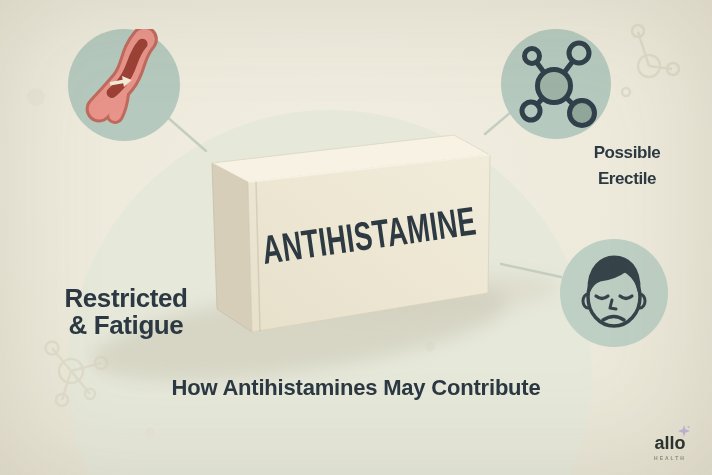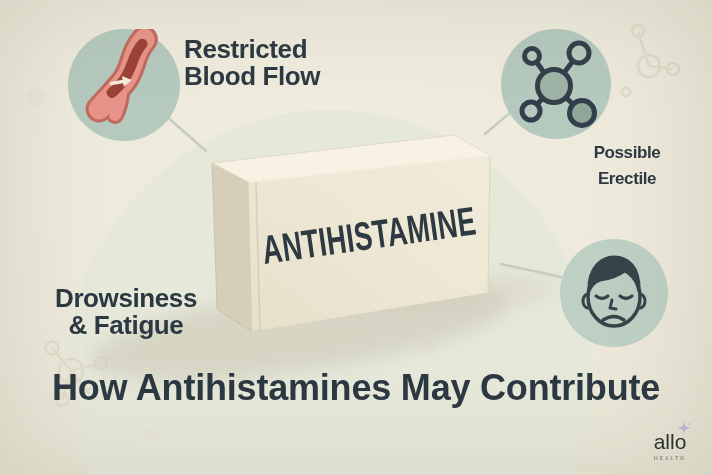--- a/index.html
+++ b/index.html
@@ -12,28 +12,28 @@
     content:"";position:absolute;inset:0;pointer-events:none;
     box-shadow:inset 0 0 110px rgba(110,105,82,0.16);
   }
   .scene{position:absolute;left:0;top:0;}
   .label{position:absolute;color:#2C3942;font-weight:bold;letter-spacing:-0.4px;}
   .label span{display:block;}
   .label-restricted{left:184px;top:36px;font-size:26px;line-height:27px;text-align:left;}
   .label-hormone{left:542px;top:140px;width:170px;text-align:center;font-size:17px;line-height:26px;}
   .label-drowsiness{left:30px;top:285px;width:192px;text-align:center;font-size:26px;line-height:27px;}
   .title{position:absolute;left:0;right:0;top:371px;text-align:center;
-    font-size:36px;line-height:33px;font-weight:bold;color:#2C3942;letter-spacing:-0.2px;}
+    font-size:22px;line-height:33px;font-weight:bold;color:#2C3942;letter-spacing:-0.2px;}
   .icon-circle{position:absolute;border-radius:50%;background:#B5C9BE;}
   .icon-circle svg{display:block;width:100%;height:100%;}
   #icon-blood{left:68px;top:29px;width:112px;height:112px;}
   #icon-molecule{left:501px;top:29px;width:110px;height:110px;}
   #icon-face{left:560px;top:239px;width:108px;height:108px;background:#BECFC4;}
   .logo{position:absolute;right:16px;bottom:14px;width:52px;text-align:center;color:#262F2C;}
-  .logo .brand{position:relative;display:inline-block;font-size:21px;font-weight:normal;line-height:1;}
+  .logo .brand{position:relative;display:inline-block;font-size:18px;font-weight:bold;line-height:1;}
   .logo .sparkle{position:absolute;top:-9px;right:-4px;}
   .logo .tagline{font-size:5px;letter-spacing:2px;color:#8B8F82;margin-top:2px;font-weight:bold;}
 </style>
 </head>
 <body>
 
 <div class="stage">
 
   <svg class="scene" width="712" height="475" viewBox="0 0 712 475">
     <defs>
@@ -130,32 +130,28 @@
       <ellipse cx="80" cy="62" rx="5" ry="7" fill="#BCCDC2" stroke="#36444A" stroke-width="3"></ellipse>
       <ellipse cx="54" cy="58" rx="26" ry="29" fill="#BCCDC2" stroke="#36444A" stroke-width="3.5"></ellipse>
       <path d="M29,52 C28,28 42,18 54,18 C68,18 80,28 79,52 C78,47 75,36 66,31 C58,37 48,40 40,41 C34,43 31,47 29,52 Z" fill="#36444A" stroke="#36444A" stroke-width="3" stroke-linejoin="round"></path>
       <path d="M36,57 Q42,62 48,57" stroke="#36444A" stroke-width="3.2" fill="none" stroke-linecap="round"></path>
       <path d="M60,57 Q66,62 72,57" stroke="#36444A" stroke-width="3.2" fill="none" stroke-linecap="round"></path>
       <path d="M52,61 L50,69 L56,70" stroke="#36444A" stroke-width="3" fill="none" stroke-linecap="round" stroke-linejoin="round"></path>
       <path d="M43,81 Q54,74 64,81" stroke="#36444A" stroke-width="3.5" fill="none" stroke-linecap="round"></path>
     </svg>
   </div>
 
-  <div class="label label-restricted">
-    <span>Restricted</span>
-    <span>Blood Flow</span>
-  </div>
 
   <div class="label label-hormone">
     <span>Possible</span>
     <span>Erectile</span>
   </div>
 
   <div class="label label-drowsiness">
-    <span>Drowsiness</span>
+    <span>Restricted</span>
     <span>&amp; Fatigue</span>
   </div>
 
   <div class="title">
     <span style="display:block">How Antihistamines May Contribute</span>
   </div>
 
   <div class="logo">
     <span class="brand">
       <svg class="sparkle" width="12" height="12" viewBox="0 0 16 16">

